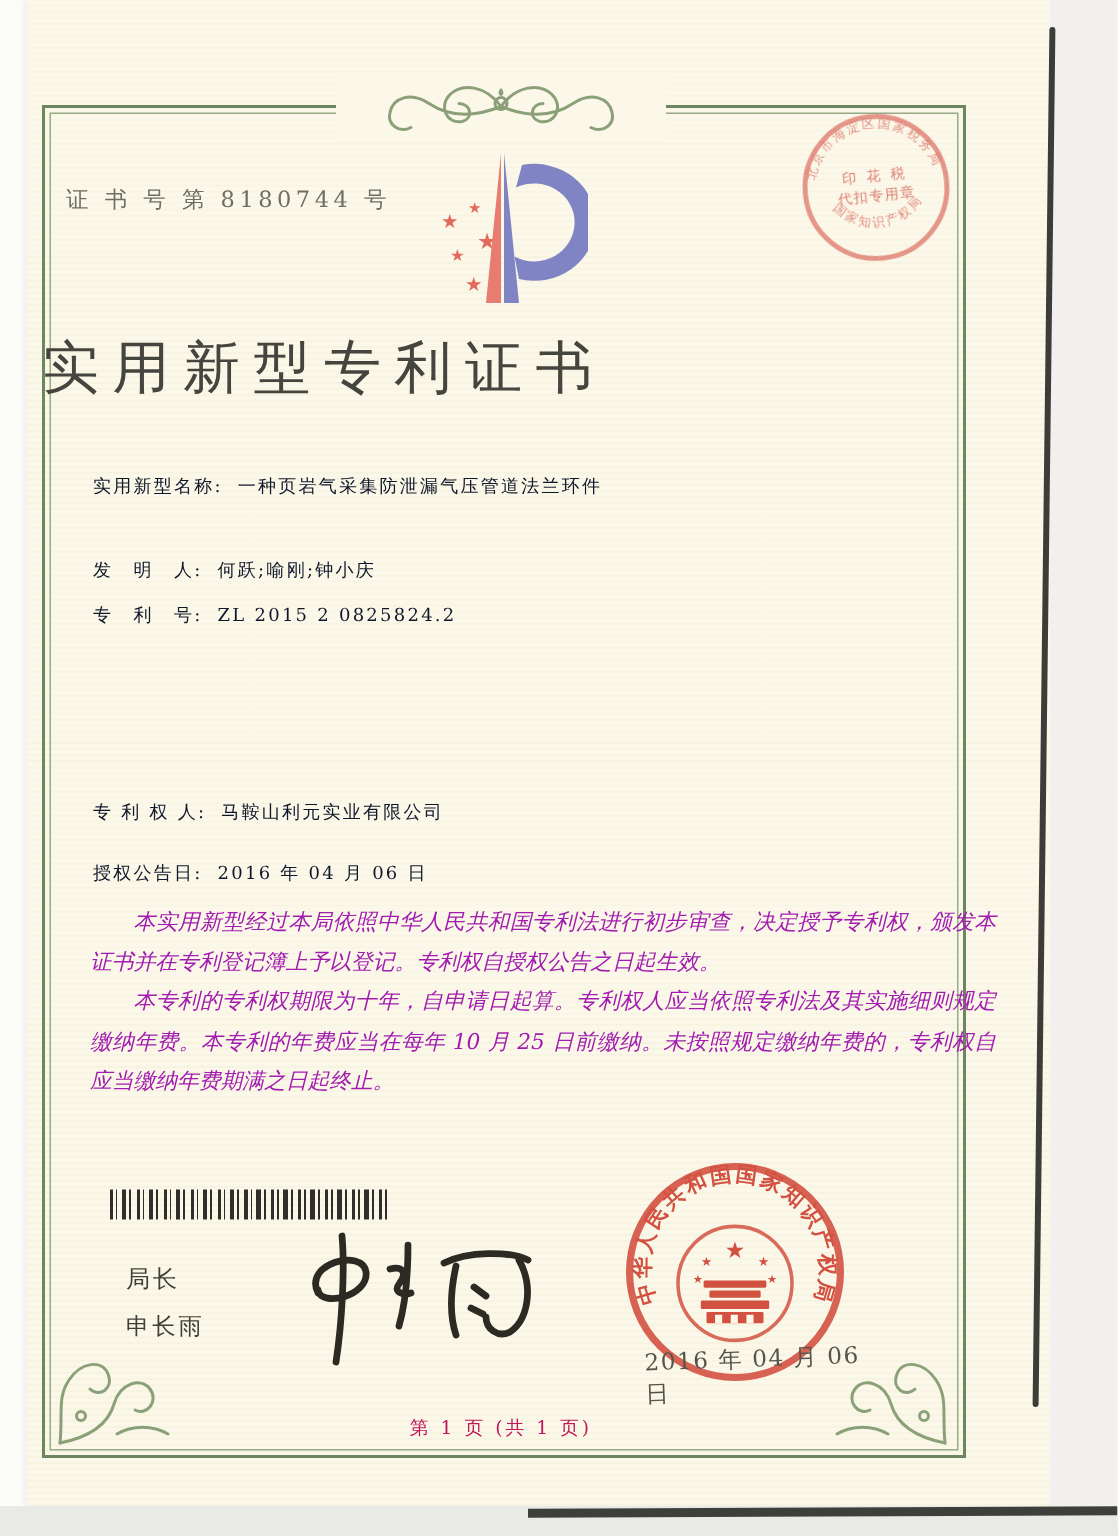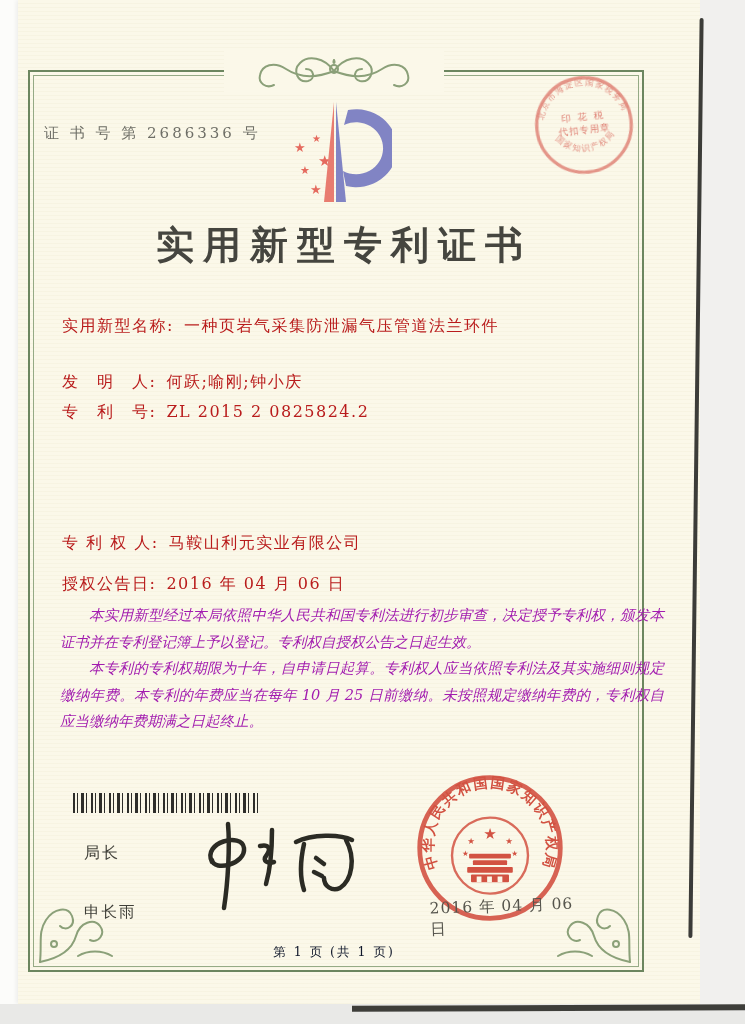--- a/index.html
+++ b/index.html
@@ -22,36 +22,36 @@
   .book-edge-bottom{position:absolute;left:352px;top:1005px;width:393px;height:6px;background:#3e3e3a;transform:rotate(-.25deg);}
   .frame-outer{position:absolute;left:28px;top:70px;width:612px;height:898px;border:2px solid #6c865f;}
   .frame-inner{position:absolute;inset:3px;border:1px solid #95aa85;}
   .ornament-top{position:absolute;left:224px;top:50px;width:220px;height:42px;background:#fbf8e9;}
   .ornament-corner{position:absolute;width:86px;height:74px;}
   .ornament-corner.left{left:32px;top:892px;}
   .ornament-corner.right{left:552px;top:892px;transform:scaleX(-1);}
   .cert-no{position:absolute;left:44px;top:124px;font-size:15px;letter-spacing:3px;color:#6e6e66;}
   .logo{position:absolute;left:276px;top:94px;width:116px;height:114px;}
   .tax-stamp{position:absolute;left:532px;top:73px;width:104px;height:104px;transform:rotate(-6deg);filter:blur(.3px);opacity:.85;}
-  .doc-title{position:absolute;left:28px;top:220px;width:632px;text-align:center;
-    font-size:38px;font-weight:700;letter-spacing:9px;color:#45453f;}
-  .field-row{position:absolute;left:62px;font-size:16px;letter-spacing:1.5px;color:#b91c1c;white-space:nowrap;text-align:center;}
+  .doc-title{position:absolute;left:28px;top:220px;width:632px;text-align:left;
+    font-size:38px;font-weight:400;letter-spacing:9px;color:#45453f;}
+  .field-row{position:absolute;left:62px;font-size:12px;letter-spacing:1.5px;color:#0f172a;white-space:nowrap;text-align:center;}
   .field-row .val{margin-left:10px;}
   .f0{top:316px;} .f1{top:372px;} .f2{top:402px;} .f3{top:481px;} .f4{top:533px;} .f5{top:574px;}
   .paragraphs{position:absolute;left:60px;top:602px;width:604px;text-align:justify;
     font-size:14.5px;line-height:26.5px;color:#a21caf;font-style:italic;}
   .paragraphs p{margin:0;text-indent:2em;}
   .barcode{position:absolute;left:73px;top:793px;width:186px;height:20px;
     background:repeating-linear-gradient(90deg,#2e2e2a 0 2px,transparent 2px 4px,#2e2e2a 4px 5px,transparent 5px 8px,#2e2e2a 8px 11px,transparent 11px 13px,#2e2e2a 13px 14px,transparent 14px 18px);}
   .issuer-title{position:absolute;left:84px;top:843px;font-size:16px;letter-spacing:2px;color:#3f3f38;font-family:"DejaVu Sans","Liberation Sans",sans-serif;}
-  .issuer-name{position:absolute;left:84px;top:902px;font-size:15.5px;letter-spacing:2px;color:#3f3f38;font-family:Liberation Serif, serif;}
+  .issuer-name{position:absolute;left:84px;top:874px;font-size:15.5px;letter-spacing:2px;color:#3f3f38;font-family:Liberation Serif, serif;}
   .signature{position:absolute;left:188px;top:818px;width:180px;height:95px;}
   .official-seal{position:absolute;left:414px;top:772px;width:152px;height:152px;opacity:.92;}
   .seal-date{position:absolute;left:430px;top:896px;width:150px;font-size:15.5px;letter-spacing:1px;color:#55544c;transform:rotate(-2deg);z-index:5;}
-  .footer{position:absolute;left:28px;top:944px;width:612px;text-align:center;font-size:12.5px;letter-spacing:2px;color:#0f172a;}
+  .footer{position:absolute;left:28px;top:944px;width:612px;text-align:center;font-size:12.5px;letter-spacing:2px;color:#be185d;}
   .green-stroke{stroke:#7f976d;fill:none;stroke-width:2;stroke-linecap:round;opacity:.9;}
 </style>
 </head>
 <body>
 
 <div class="scan-stage">
 
   <div class="left-paper-strip"></div>
   <div class="paper"></div>
   <div class="right-gap"></div>
@@ -90,21 +90,21 @@
     <svg viewBox="0 0 86 74" width="86" height="74">
       <g class="green-stroke">
         <path d="M8,70 C10,50 6,40 14,28 C22,16 36,14 40,24 C44,34 34,40 28,34"></path>
         <path d="M8,70 C28,66 40,58 44,44 C48,30 62,26 68,34 C74,42 66,52 58,48"></path>
         <path d="M46,64 C56,58 70,58 80,64"></path>
         <circle cx="22" cy="52" r="3"></circle>
       </g>
     </svg>
   </div>
 
-  <div class="cert-no">证 书 号 第 2686336 号</div>
+  <div class="cert-no">证 书 号 第 8180744 号</div>
 
   <div class="logo">
     <svg viewBox="0 0 116 114" width="116" height="114">
       <g fill="#e56a5e">
         <text x="18" y="58" font-size="13">★</text>
         <text x="36" y="48" font-size="10">★</text>
         <text x="24" y="80" font-size="11">★</text>
         <text x="42" y="72" font-size="15">★</text>
         <text x="34" y="100" font-size="13">★</text>
       </g>

